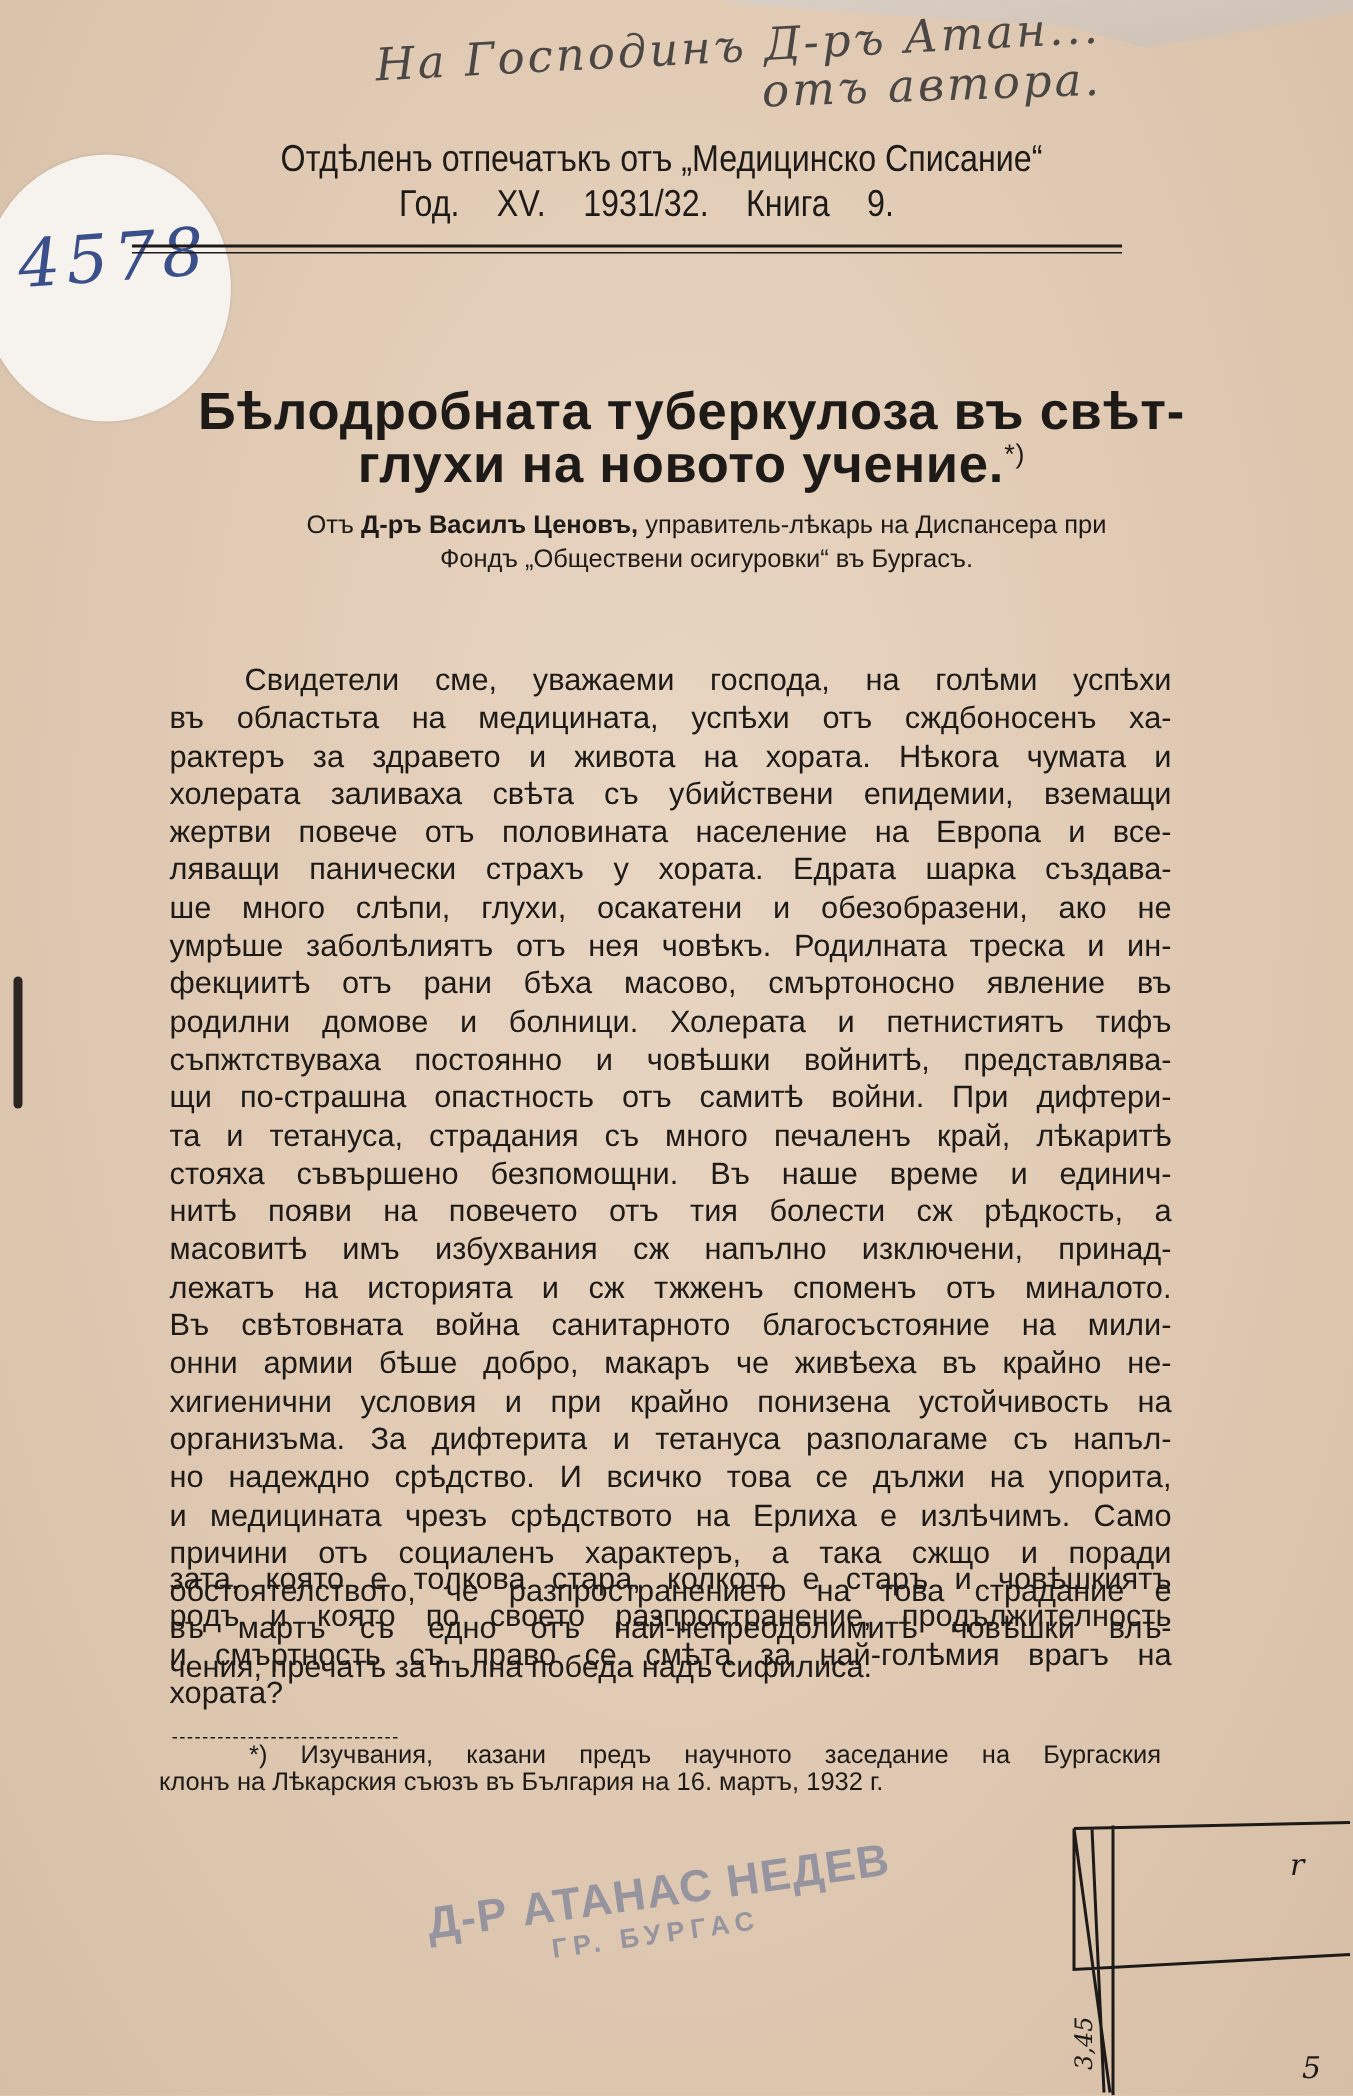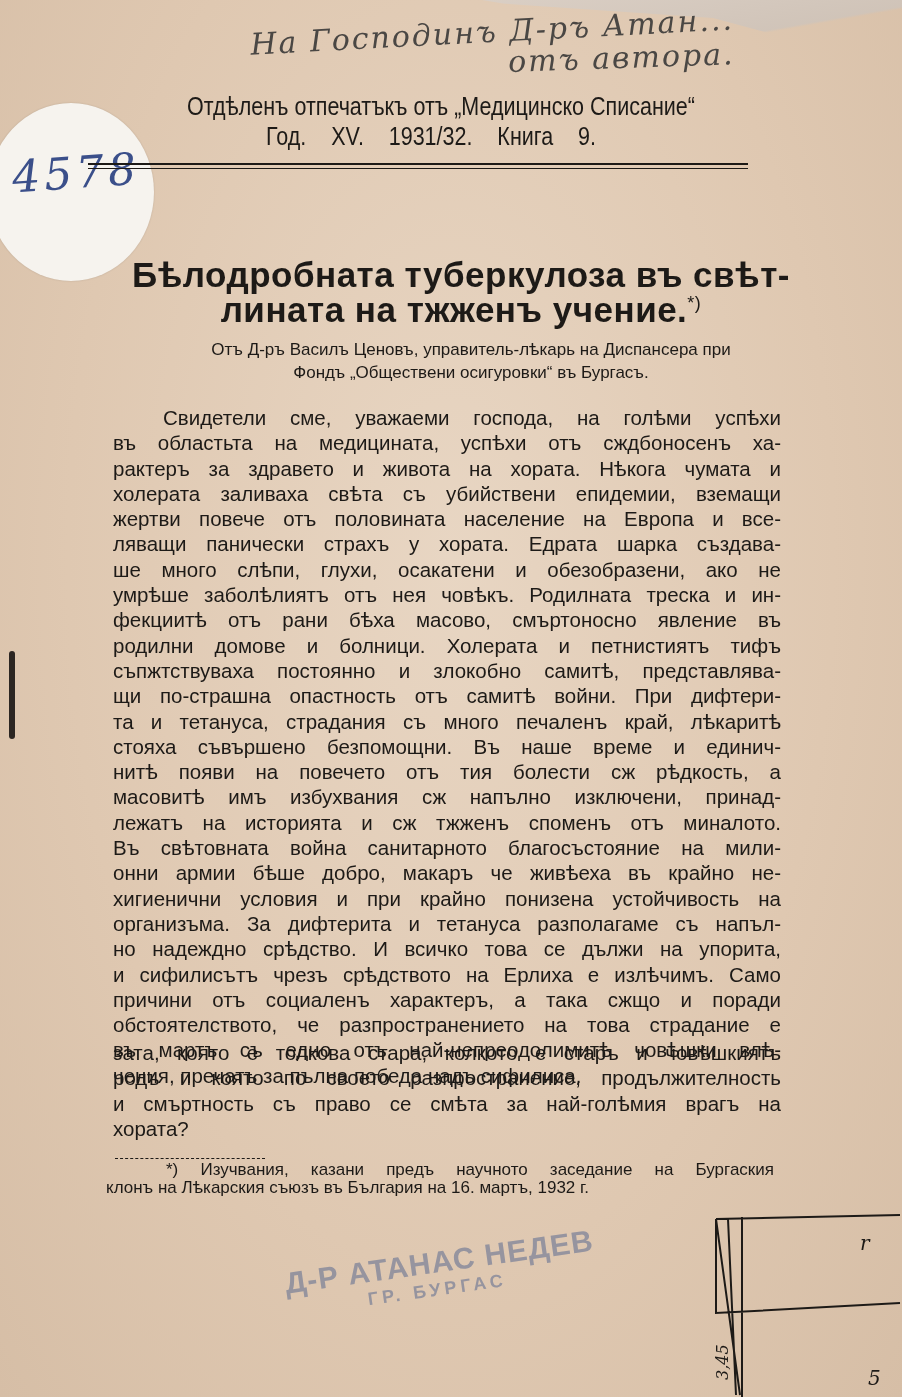--- a/index.html
+++ b/index.html
@@ -41,27 +41,27 @@
   .title {
     position: absolute; left: 0; width: 902px; text-align: center;
     font-weight: bold; font-size: 35px; letter-spacing: .5px;
   }
   .t1 { top: 255px; left: 10px; }
   .t2 { top: 290px; left: 10px; }
   .t2 sup { font-size: 18px; font-weight: normal; }
   .byline { position: absolute; left: 0; width: 902px; text-align: center; font-size: 17px; }
   .b1 { top: 340px; left: 20px; }
   .b2 { top: 363px; left: 20px; }
-  .byline b { font-weight: normal; }
+  .byline b { font-weight: bold; }
   .body {
     position: absolute; left: 113px; width: 668px; font-size: 20.5px; line-height: 25.3px;
     text-align: justify; text-align-last: justify;
   }
   .body .ln { display: block; white-space: nowrap; text-align-last: justify; text-align: justify; }
-  .body .ln.indent { padding-left: 50px; }
+  .body .ln.indent { padding-left: 50px; margin-top: 36px; }
   .body .ln.last { text-align-last: left; }
   .p1 { top: 405px; }
   .p2 { top: 1040px; }
   .fn-rule { position: absolute; left: 115px; top: 1158px; width: 150px; border-top: 1px dashed #1d1a17; }
   .fn { position: absolute; left: 106px; width: 668px; font-size: 17px; font-weight: normal; }
   .fn1 { top: 1160px; padding-left: 60px; width: 608px; text-align-last: justify; text-align: justify; }
   .fn2 { top: 1178px; }
   .stamp {
     position: absolute; left: 285px; top: 1245px; color: #8a8c9c; font-weight: bold;
     font-family: "Liberation Sans", sans-serif; transform: rotate(-8deg); opacity: .85;
@@ -90,54 +90,54 @@
   <div class="hdr hdr2">
     <span>Год. XV.</span>
     <span>1931/32.</span>
     <span>Книга 9.</span>
   </div>
   <div class="rule r1"></div>
   <div class="rule r2"></div>
 
   <div class="title t1">Бѣлодробната туберкулоза въ свѣт-</div>
   <div class="title t2">
-    <span>лината на тжженъ учение.</span><sup>*)</sup>
+    <span>глухи на новото учение.</span><sup>*)</sup>
   </div>
 
   <div class="byline b1">
     <span>Отъ</span>
     <b>Д-ръ Василъ Ценовъ,</b>
     <span>управитель-лѣкарь на Диспансера при</span>
   </div>
   <div class="byline b2">Фондъ „Обществени осигуровки“ въ Бургасъ.</div>
 
   <div class="body p1">
     <span class="ln indent">Свидетели сме, уважаеми господа, на голѣми успѣхи</span>
     <span class="ln">въ областьта на медицината, успѣхи отъ сждбоносенъ ха-</span>
     <span class="ln">рактеръ за здравето и живота на хората. Нѣкога чумата и</span>
     <span class="ln">холерата заливаха свѣта съ убийствени епидемии, вземащи</span>
     <span class="ln">жертви повече отъ половината население на Европа и все-</span>
     <span class="ln">ляващи панически страхъ у хората. Едрата шарка създава-</span>
     <span class="ln">ше много слѣпи, глухи, осакатени и обезобразени, ако не</span>
     <span class="ln">умрѣше заболѣлиятъ отъ нея човѣкъ. Родилната треска и ин-</span>
     <span class="ln">фекциитѣ отъ рани бѣха масово, смъртоносно явление въ</span>
     <span class="ln">родилни домове и болници. Холерата и петнистиятъ тифъ</span>
-    <span class="ln">съпжтствуваха постоянно и злокобно самитѣ, представлява-</span>
+    <span class="ln">съпжтствуваха постоянно и човѣшки войнитѣ, представлява-</span>
     <span class="ln">щи по-страшна опастность отъ самитѣ войни. При дифтери-</span>
     <span class="ln">та и тетануса, страдания съ много печаленъ край, лѣкаритѣ</span>
     <span class="ln">стояха съвършено безпомощни. Въ наше време и единич-</span>
     <span class="ln">нитѣ появи на повечето отъ тия болести сж рѣдкость, а</span>
     <span class="ln">масовитѣ имъ избухвания сж напълно изключени, принад-</span>
     <span class="ln">лежатъ на историята и сж тжженъ споменъ отъ миналото.</span>
     <span class="ln">Въ свѣтовната война санитарното благосъстояние на мили-</span>
     <span class="ln">онни армии бѣше добро, макаръ че живѣеха въ крайно не-</span>
     <span class="ln">хигиенични условия и при крайно понизена устойчивость на</span>
     <span class="ln">организъма. За дифтерита и тетануса разполагаме съ напъл-</span>
     <span class="ln">но надеждно срѣдство. И всичко това се дължи на упорита,</span>
-    <span class="ln">и сифилисътъ чрезъ срѣдството на Ерлиха е излѣчимъ. Само</span>
+    <span class="ln">и медицината чрезъ срѣдството на Ерлиха е излѣчимъ. Само</span>
     <span class="ln">причини отъ социаленъ характеръ, а така сжщо и поради</span>
     <span class="ln">обстоятелството, че разпространението на това страдание е</span>
     <span class="ln">въ мартъ съ едно отъ най-непреодолимитѣ човѣшки влѣ-</span>
     <span class="ln last">чения, пречатъ за пълна победа надъ сифилиса.</span>
   </div>
 
   <div class="body p2">
     <span class="ln">зата, която е толкова стара, колкото е старъ и човѣшкиятъ</span>
     <span class="ln">родъ и която по своето разпространение, продължителность</span>
     <span class="ln">и смъртность съ право се смѣта за най-голѣмия врагъ на</span>

